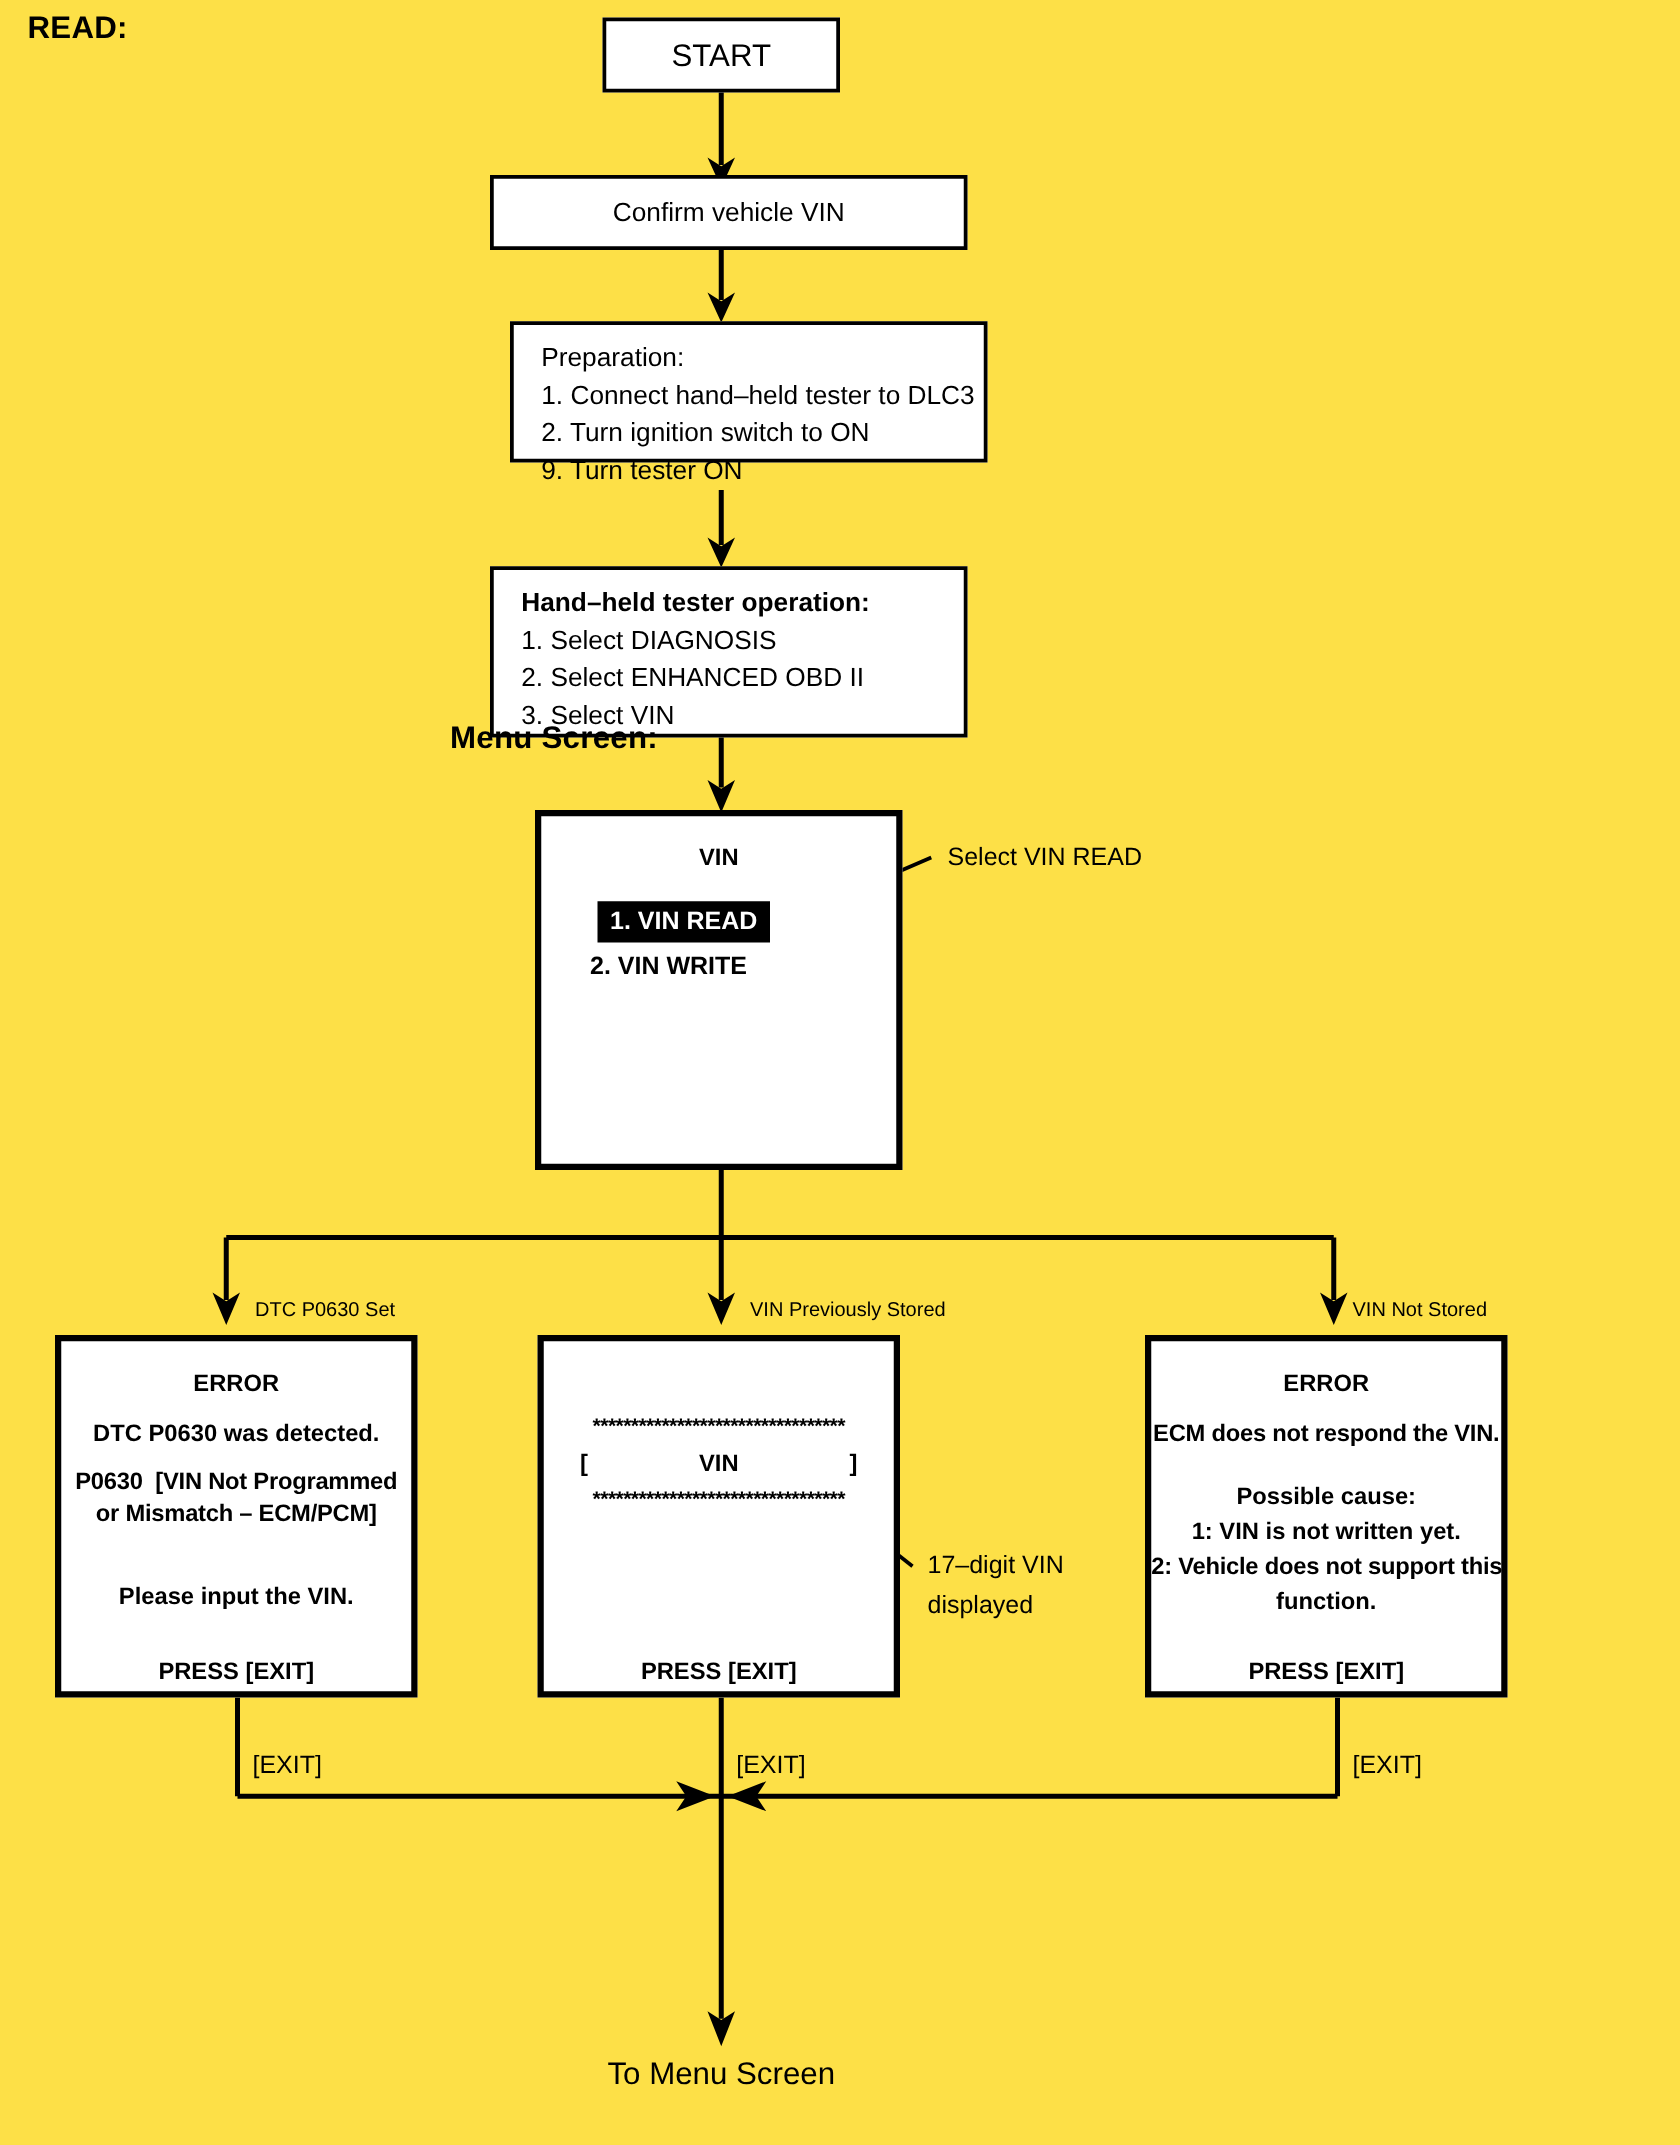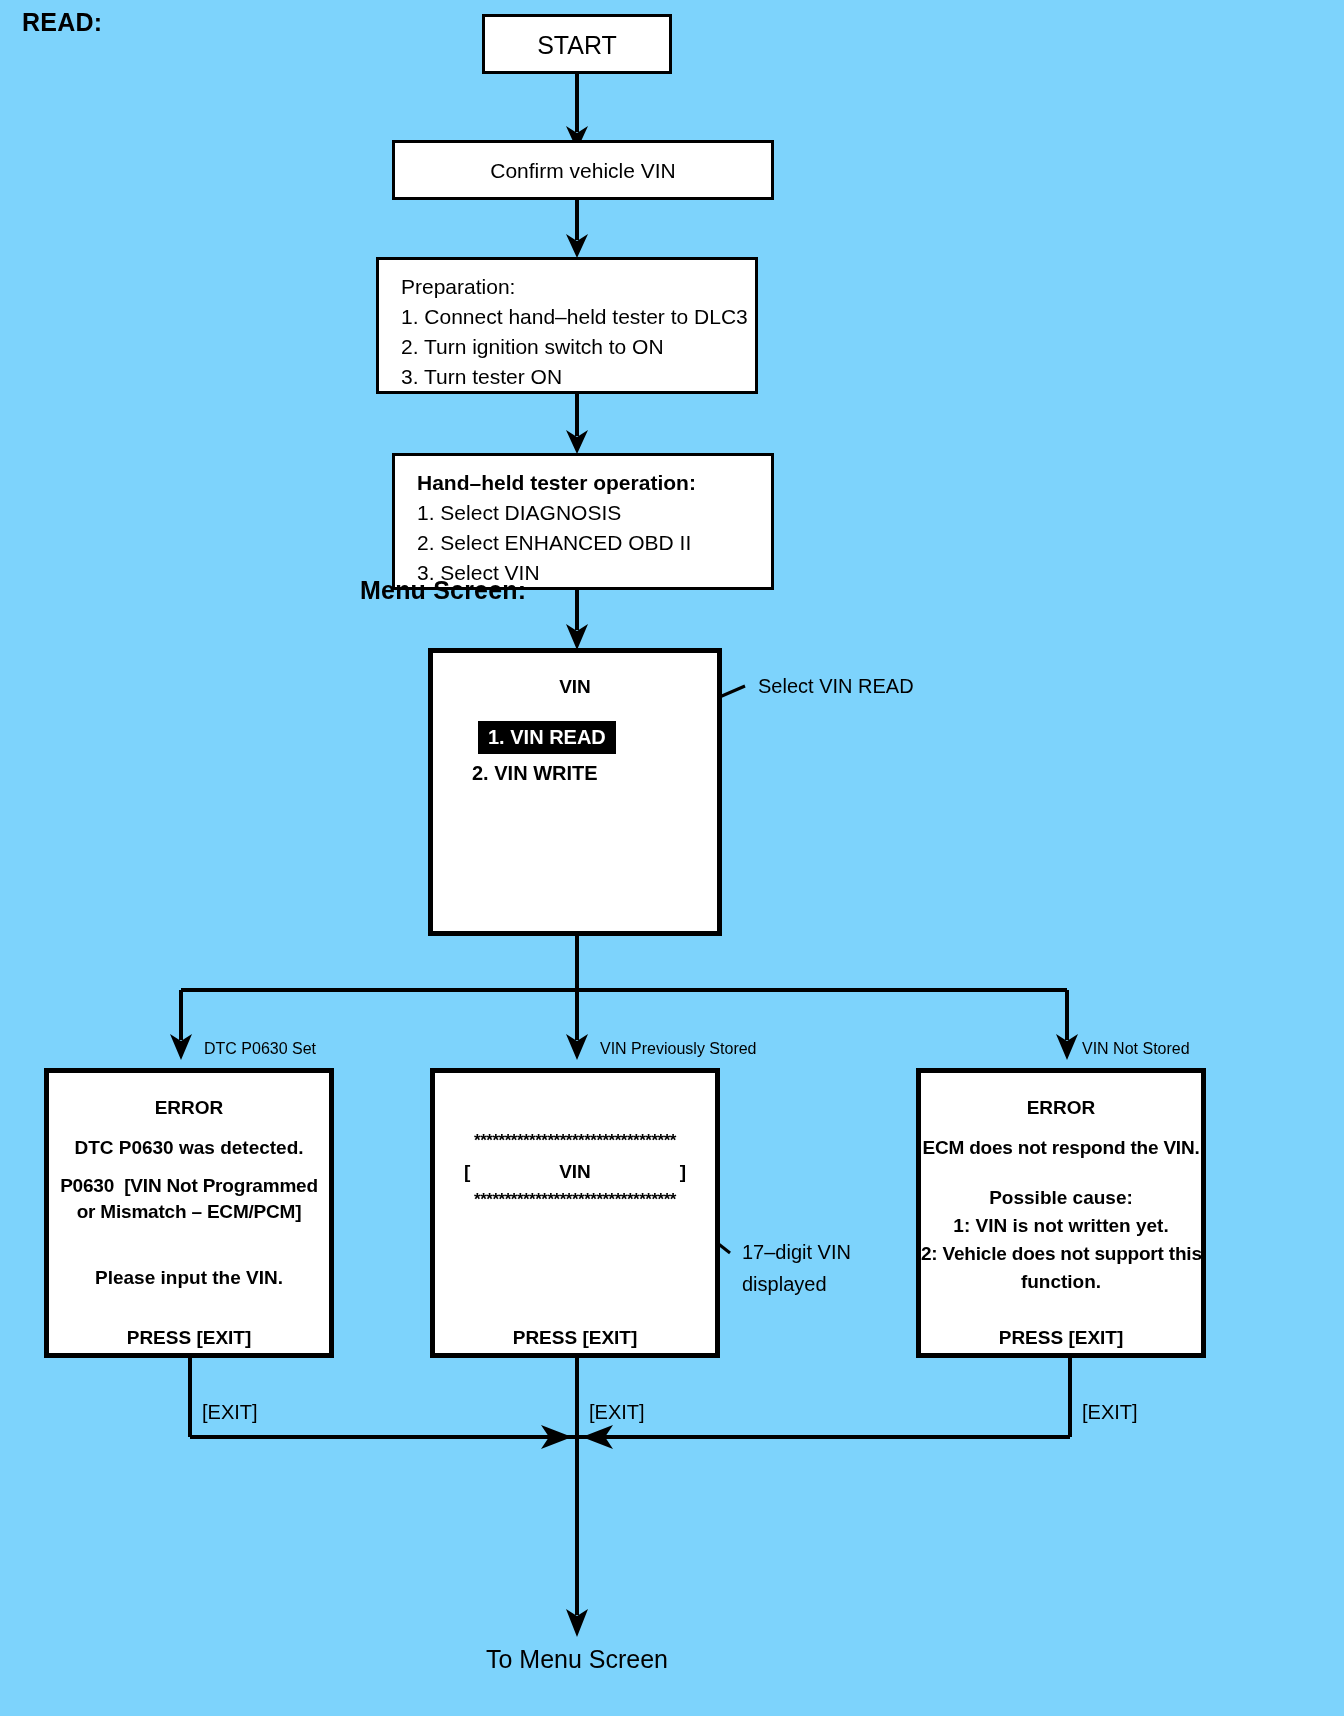--- a/index.html
+++ b/index.html
@@ -8,21 +8,21 @@
     background: #ffffff;
   }
   body {
     font-family: "Liberation Sans", sans-serif;
     color: #000000;
   }
   #page {
     position: relative;
     width: 1344px;
     height: 1716px;
-    background: #7dd3fc;
+    background: #fde047;
     overflow: hidden;
   }
   .abs { position: absolute; }
 
   
   .heading {
     font-size: 25px;
     font-weight: bold;
     letter-spacing: 0.2px;
   }
@@ -154,25 +154,25 @@
   <div class="abs heading" style="left:22px; top:8px;">READ:</div>
 
   <div class="abs box" style="left:482px; top:14px; width:190px; height:60px;">
     <div class="box-text center" style="line-height:56px; font-size:25px;">START</div>
   </div>
 
   <div class="abs box" style="left:392px; top:140px; width:382px; height:60px;">
     <div class="box-text center" style="line-height:56px;">Confirm vehicle VIN</div>
   </div>
 
-  <div class="abs box" style="left:376px; top:257px; width:382px; height:137px;">
+  <div class="abs box" style="left:408px; top:257px; width:382px; height:113px;">
     <div class="abs box-text" style="left:22px; top:12px;">Preparation:</div>
     <div class="abs box-text" style="left:22px; top:42px;">1. Connect hand–held tester to DLC3</div>
     <div class="abs box-text" style="left:22px; top:72px;">2. Turn ignition switch to ON</div>
-    <div class="abs box-text" style="left:22px; top:102px;">3. Turn tester ON</div>
+    <div class="abs box-text" style="left:22px; top:102px;">9. Turn tester ON</div>
   </div>
 
   <div class="abs box" style="left:392px; top:453px; width:382px; height:137px;">
     <div class="abs box-text bold" style="left:22px; top:12px;">Hand–held tester operation:</div>
     <div class="abs box-text" style="left:22px; top:42px;">1. Select DIAGNOSIS</div>
     <div class="abs box-text" style="left:22px; top:72px;">2. Select ENHANCED OBD II</div>
     <div class="abs box-text" style="left:22px; top:102px;">3. Select VIN</div>
   </div>
 
   <div class="abs heading" style="left:360px; top:576px;">Menu Screen:</div>

